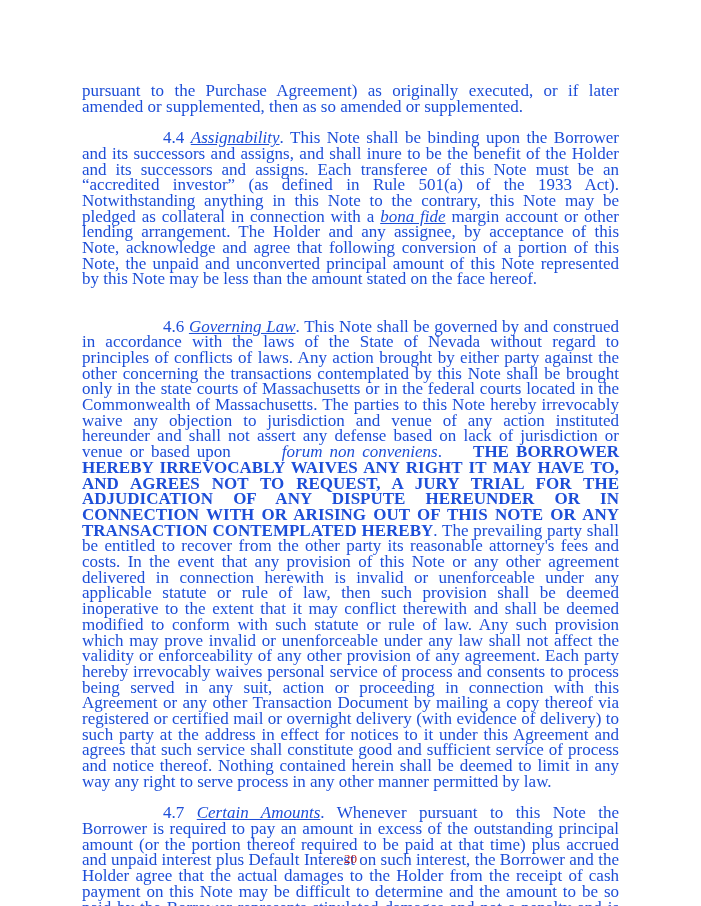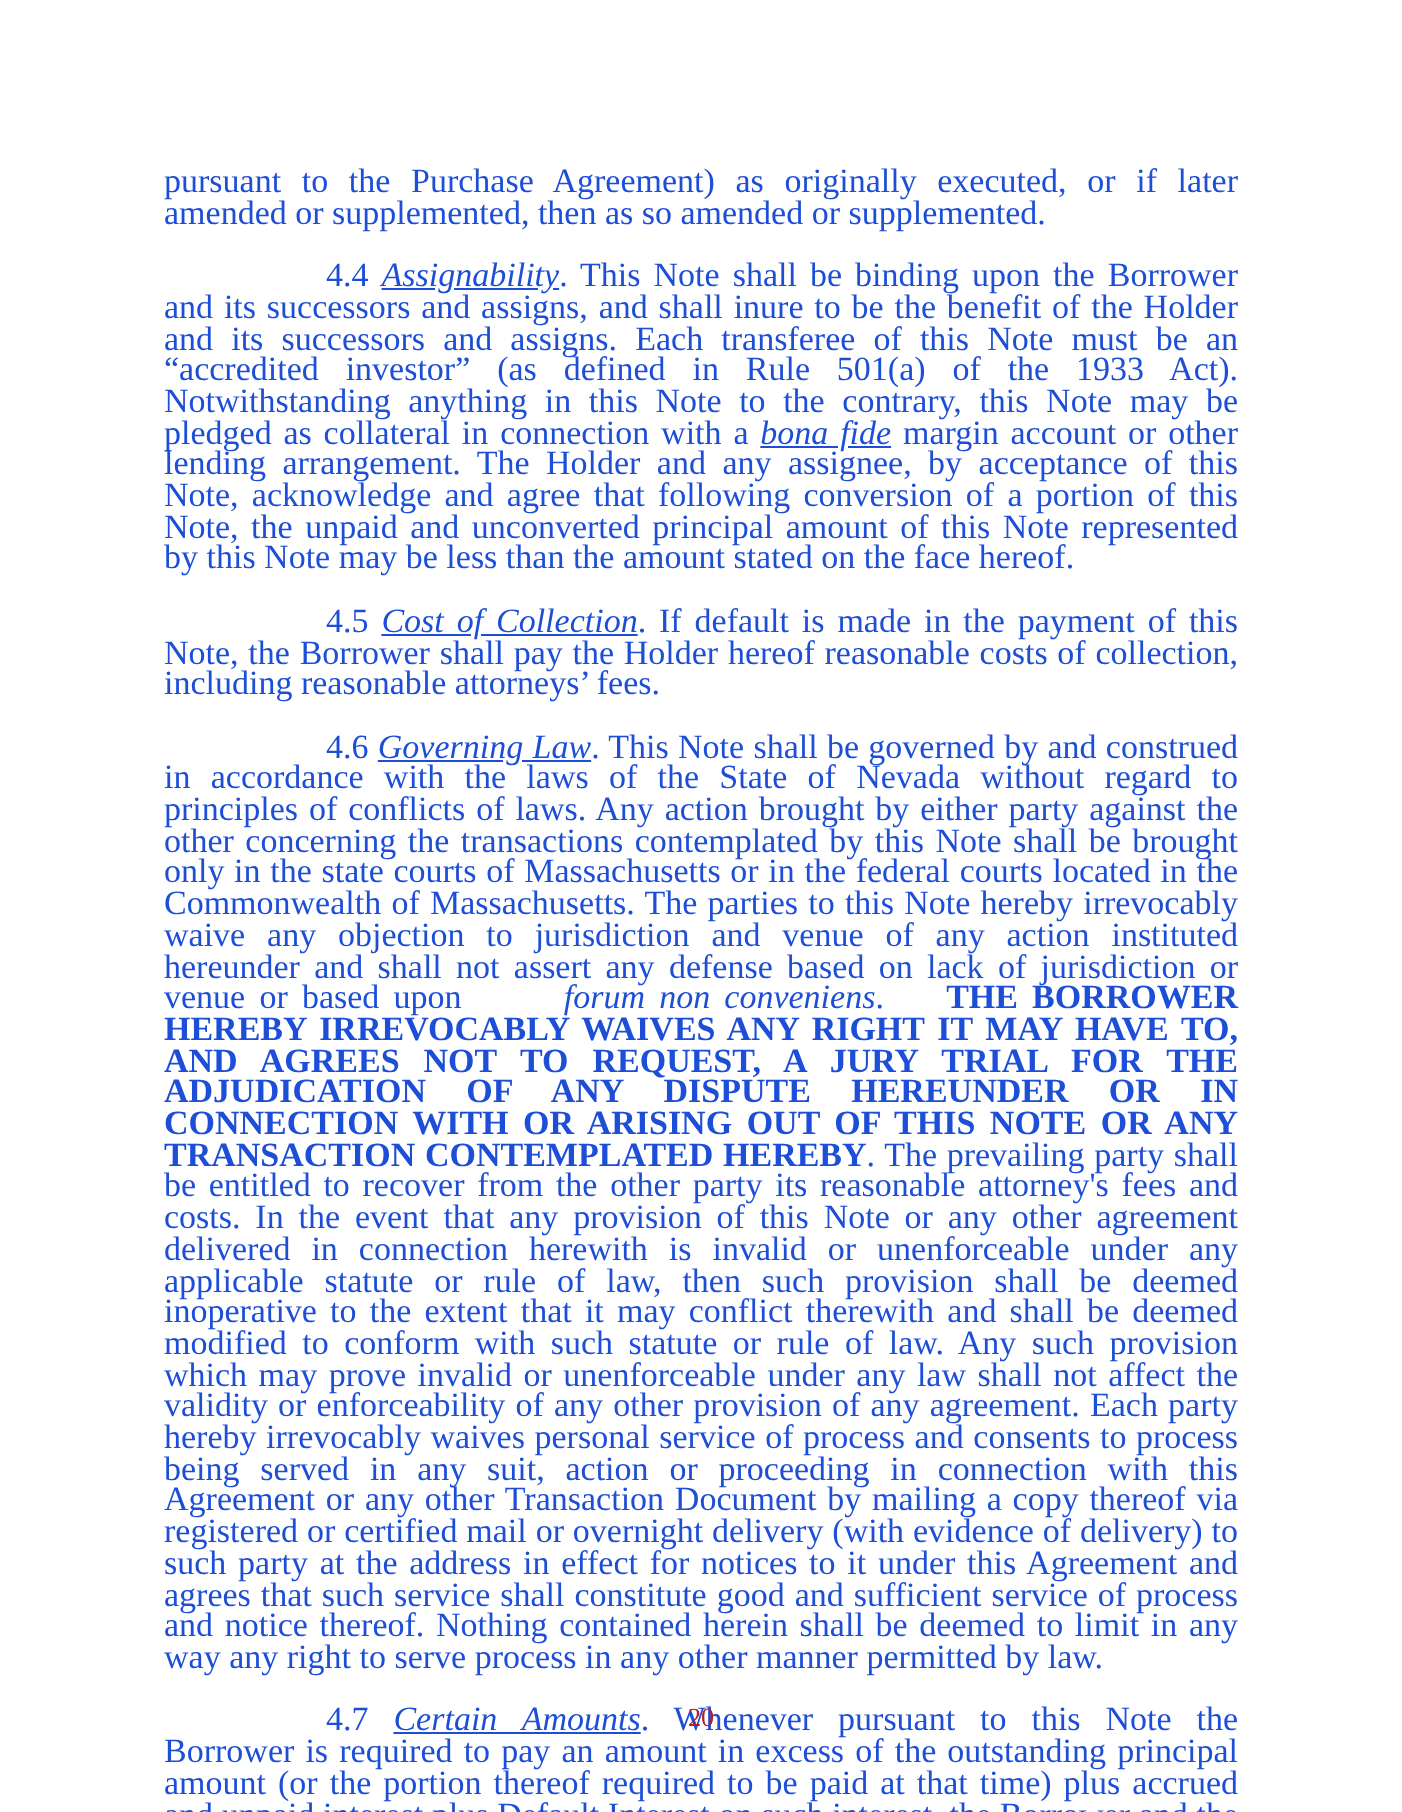--- a/index.html
+++ b/index.html
@@ -23,21 +23,20 @@
 </head>
 <body>
 
 <div class="page">
   <p class="para">pursuant to the Purchase Agreement) as originally executed, or if later amended or supplemented, then as so amended or supplemented.</p>
   <div class="gap"></div>
 
   <p class="para"><span class="indent"></span><span>4.4</span> <span class="u">Assignability</span><span>. This Note shall be binding upon the Borrower and its successors and assigns, and shall inure to be the benefit of the Holder and its successors and assigns. Each transferee of this Note must be an “accredited investor” (as defined in Rule 501(a) of the 1933 Act). Notwithstanding anything in this Note to the contrary, this Note may be pledged as collateral in connection with a </span><span class="u">bona fide</span><span> margin account or other lending arrangement. The Holder and any assignee, by acceptance of this Note, acknowledge and agree that following conversion of a portion of this Note, the unpaid and unconverted principal amount of this Note represented by this Note may be less than the amount stated on the face hereof.</span></p>
   <div class="gap"></div>
 
-  <p class="para"><span class="indent"></span><span>4.5</span> <span class="u">Cost of Collection</span><span>. If default is made in the payment of this Note, the Borrower shall pay the Holder hereof reasonable costs of collection, including reasonable attorneys’ fees.</span></p>
   <div class="gap"></div>
 
   <p class="para"><span class="indent"></span><span>4.6</span> <span class="u">Governing Law</span><span>. This Note shall be governed by and construed in accordance with the laws of the State of Nevada without regard to principles of conflicts of laws. Any action brought by either party against the other concerning the transactions contemplated by this Note shall be brought only in the state courts of Massachusetts or in the federal courts located in the Commonwealth of Massachusetts. The parties to this Note hereby irrevocably waive any objection to jurisdiction and venue of any action instituted hereunder and shall not assert any defense based on lack of jurisdiction or venue or based upon </span><span class="i">forum non conveniens</span><span>. </span><span class="b">THE BORROWER HEREBY IRREVOCABLY WAIVES ANY RIGHT IT MAY HAVE TO, AND AGREES NOT TO REQUEST, A JURY TRIAL FOR THE ADJUDICATION OF ANY DISPUTE HEREUNDER OR IN CONNECTION WITH OR ARISING OUT OF THIS NOTE OR ANY TRANSACTION CONTEMPLATED HEREBY</span><span>. The prevailing party shall be entitled to recover from the other party its reasonable attorney's fees and costs. In the event that any provision of this Note or any other agreement delivered in connection herewith is invalid or unenforceable under any applicable statute or rule of law, then such provision shall be deemed inoperative to the extent that it may conflict therewith and shall be deemed modified to conform with such statute or rule of law. Any such provision which may prove invalid or unenforceable under any law shall not affect the validity or enforceability of any other provision of any agreement. Each party hereby irrevocably waives personal service of process and consents to process being served in any suit, action or proceeding in connection with this Agreement or any other Transaction Document by mailing a copy thereof via registered or certified mail or overnight delivery (with evidence of delivery) to such party at the address in effect for notices to it under this Agreement and agrees that such service shall constitute good and sufficient service of process and notice thereof. Nothing contained herein shall be deemed to limit in any way any right to serve process in any other manner permitted by law.</span></p>
   <div class="gap"></div>
 
   <p class="para"><span class="indent"></span><span>4.7</span> <span class="u">Certain Amounts</span><span>. Whenever pursuant to this Note the Borrower is required to pay an amount in excess of the outstanding principal amount (or the portion thereof required to be paid at that time) plus accrued and unpaid interest plus Default Interest on such interest, the Borrower and the Holder agree that the actual damages to the Holder from the receipt of cash payment on this Note may be difficult to determine and the amount to be so paid by the Borrower represents stipulated damages and not a penalty and is intended to compensate the Holder in part</span></p>
 </div>
 
 <div class="pagenum">20</div>
 

